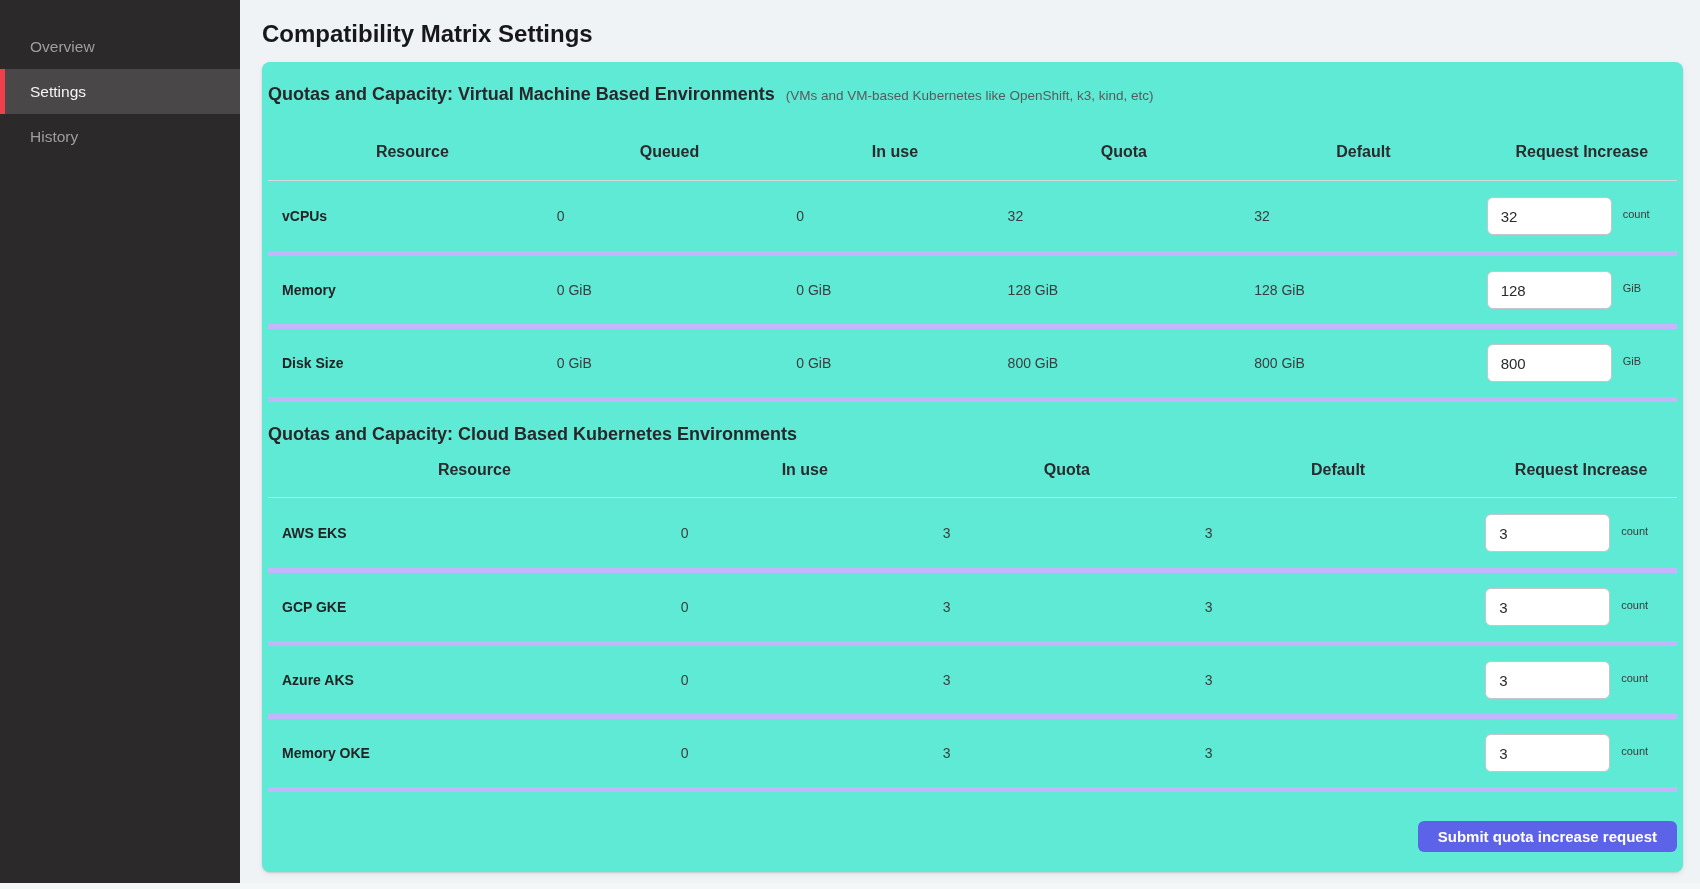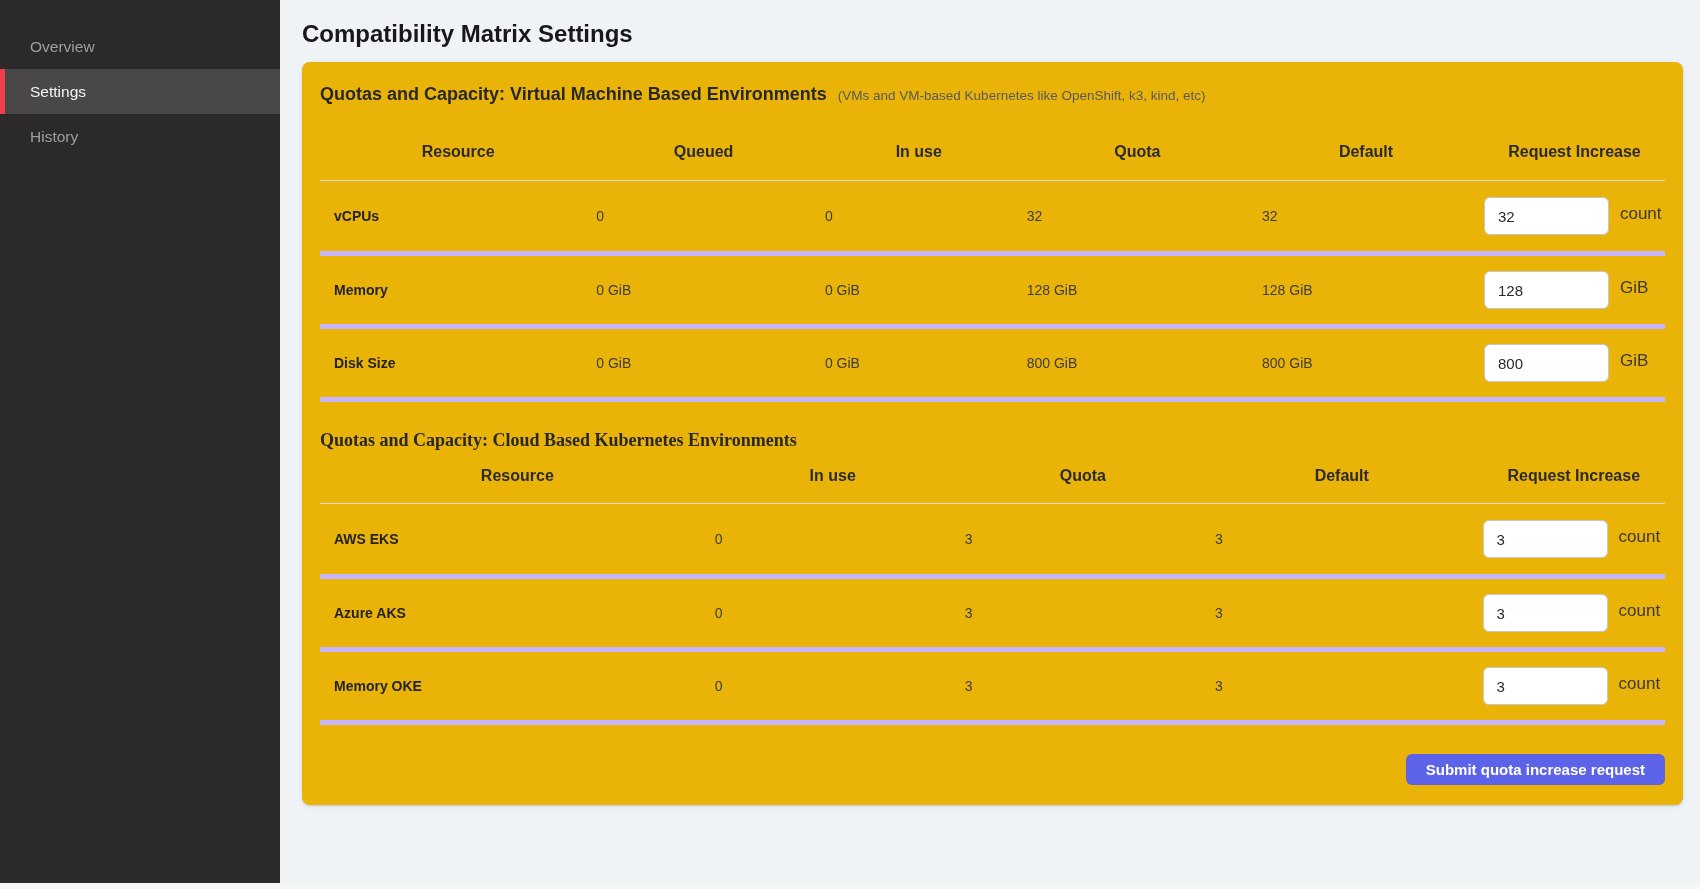--- a/index.html
+++ b/index.html
@@ -8,21 +8,21 @@
     width: 1700px;
     height: 889px;
     overflow: hidden;
     background: #eff3f5;
     font-family: "Liberation Sans", sans-serif;
   }
   .app { display: flex; width: 1700px; min-height: 889px; }
 
   
   .sidebar {
-    width: 280px;
+    width: 240px;
     flex-shrink: 0;
     background: #2b292a;
     padding-top: 24px;
   }
   .side-item {
     height: 45px;
     display: flex;
     align-items: center;
     padding-left: 30px;
     color: #a09d9f;
@@ -41,39 +41,39 @@
   .page-title {
     margin: 0;
     padding-top: 18px;
     font-size: 24px;
     line-height: 32px;
     font-weight: 700;
     color: #18181b;
   }
   .card {
     margin-top: 12px;
-    background: #eab308;
+    background: #5eead4;
     border-radius: 8px;
     box-shadow: 0 1px 2px rgba(0,0,0,.14), 0 2px 6px rgba(0,0,0,.06);
-    padding: 20px 18px;
+    padding: 20px 6px;
   }
   .section-title {
     margin: 0;
     font-size: 18px;
     line-height: 24px;
     font-weight: 700;
     color: #28282b;
   }
   .section-subtitle {
     font-size: 13.5px;
     font-weight: 400;
     color: #595a5e;
     margin-left: 6px;
   }
-  .cloud-title { margin-top: 26px; font-family: Liberation Serif, serif; }
+  .cloud-title { margin-top: 20px; }
 
   table.quota-table {
     width: 100%;
     border-collapse: collapse;
     table-layout: fixed;
   }
   .quota-table th {
     text-align: center;
     font-size: 16px;
     font-weight: 700;
@@ -97,21 +97,21 @@
     width: 125px;
     height: 38px;
     border: 1px solid #c6c6c8;
     border-radius: 6px;
     padding: 0 8px 0 13px;
     font-size: 15px;
     color: #2b2b2b;
     background: #fff;
     font-family: inherit;
   }
-  .unit { font-size: 17px; color: #3a3a3d; position: relative; top: -2px; }
+  .unit { font-size: 11px; color: #3a3a3d; position: relative; top: -2px; }
 
   .submit-row { display: flex; justify-content: flex-end; padding-top: 29px; }
   .submit-btn {
     background: #5c63e9;
     color: #ffffff;
     border: none;
     border-radius: 6px;
     height: 31px;
     padding: 0 20px;
     font-size: 15px;
@@ -237,20 +237,32 @@
             <td>3</td>
             <td>3</td>
             <td>
               <div class="req-wrap">
                 <input class="req-input" value="3" style="">
                 <span class="unit">count</span>
               </div>
             </td>
           </tr>
           <tr>
+            <td class="res">GCP GKE</td>
+            <td>0</td>
+            <td>3</td>
+            <td>3</td>
+            <td>
+              <div class="req-wrap">
+                <input class="req-input" value="3" style="">
+                <span class="unit">count</span>
+              </div>
+            </td>
+          </tr>
+          <tr>
             <td class="res">Azure AKS</td>
             <td>0</td>
             <td>3</td>
             <td>3</td>
             <td>
               <div class="req-wrap">
                 <input class="req-input" value="3" style="">
                 <span class="unit">count</span>
               </div>
             </td>

